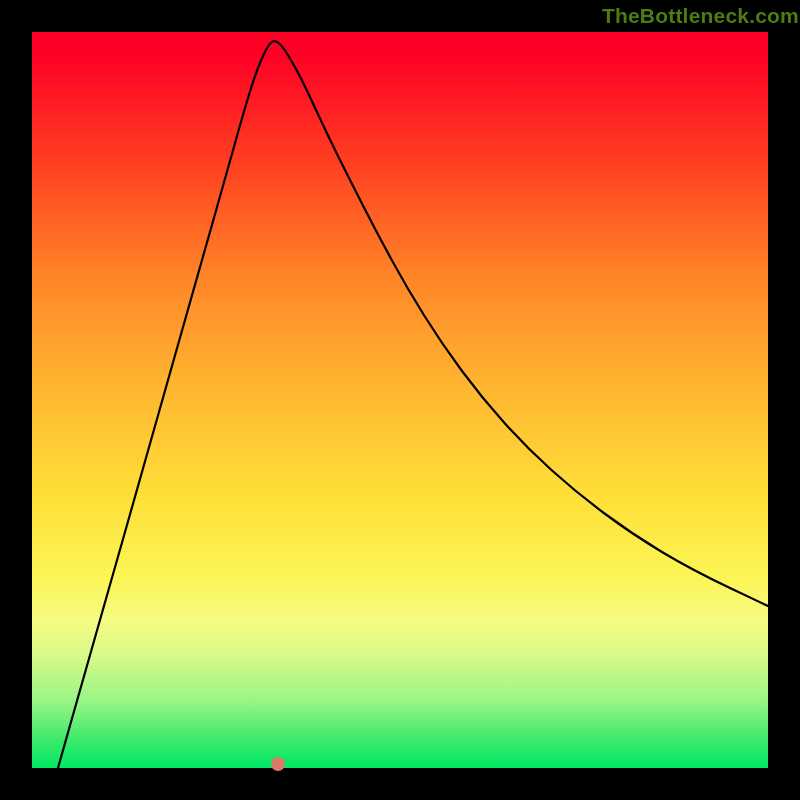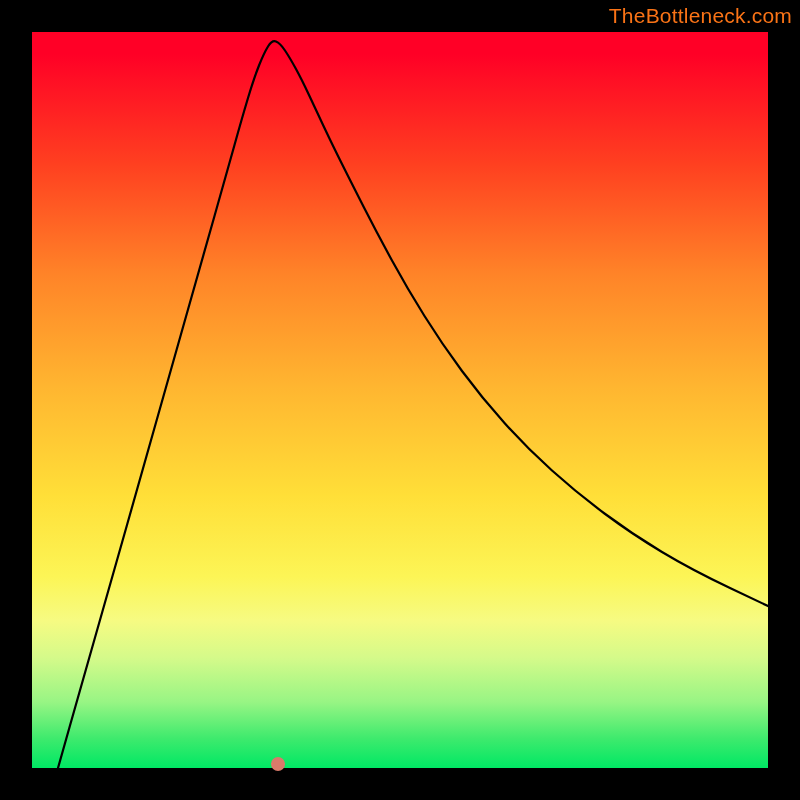--- a/index.html
+++ b/index.html
@@ -36,24 +36,24 @@
       #f6fb82 80%,
       #d5fa8a 85%,
       #98f584 91%,
       #3eea6d 96%,
       #00e864 100%
     );
   }
   .watermark {
     position: absolute;
     top: 4px;
-    right: 8px;
-    color: #f97316;
+    right: 1px;
+    color: #4d7c0f;
     font-size: 21px;
-    font-weight: 400;
+    font-weight: 700;
     letter-spacing: 0.2px;
     user-select: none;
   }
   svg.curve {
     position: absolute;
     left: 0; top: 0;
     width: 736px;
     height: 736px;
   }
   .dot {

